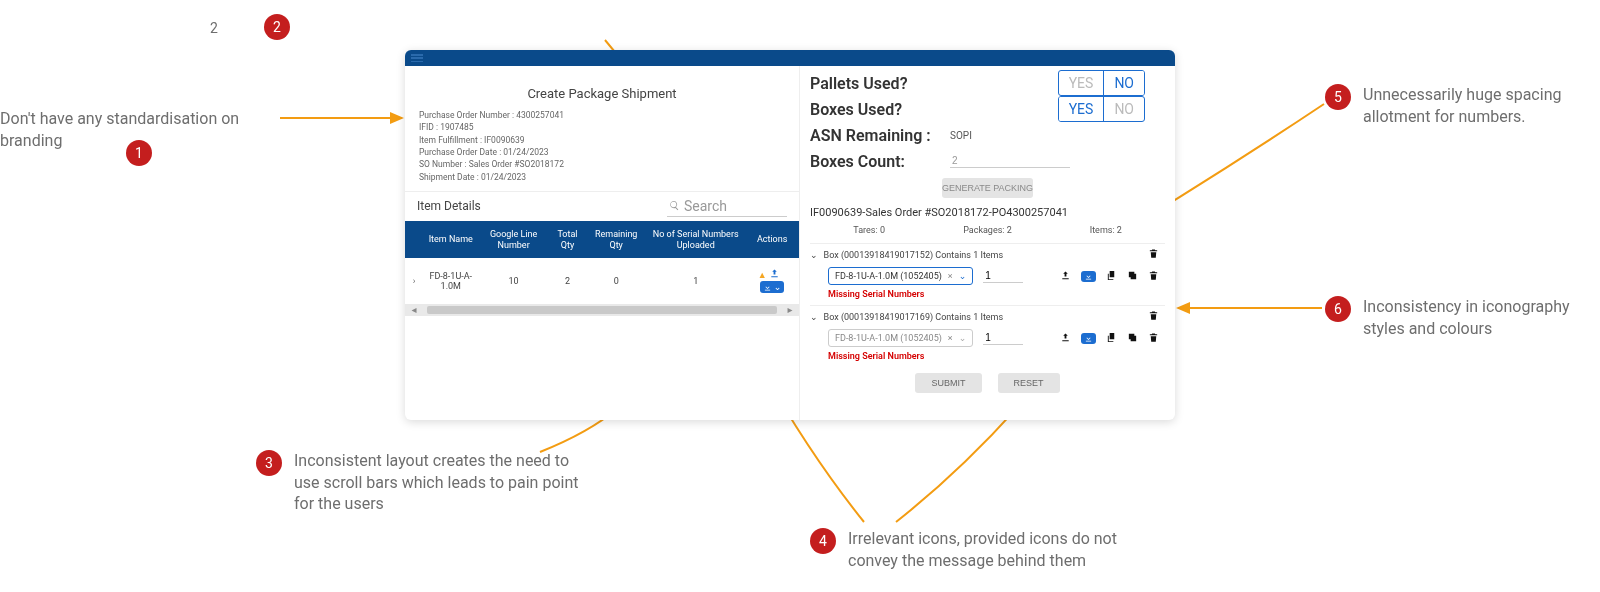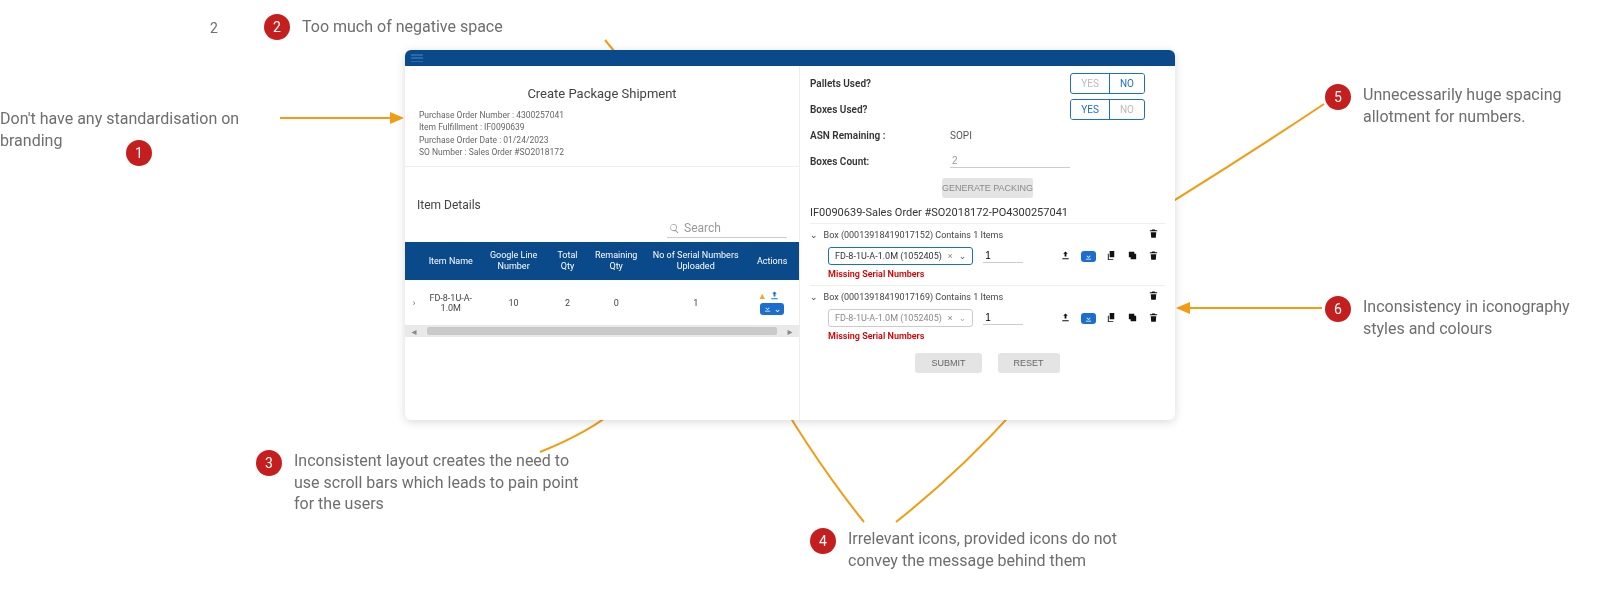--- a/index.html
+++ b/index.html
@@ -64,21 +64,21 @@
   .left-pane { width:395px; display:flex; flex-direction:column; border-right:1px solid #eee; }
   .right-pane { flex:1; display:flex; flex-direction:column; padding:4px 10px 0 10px; }
 
   .section-title { text-align:center; font-size:13px; color:#444; padding:20px 0 6px; }
   .meta { padding: 2px 14px 8px; font-size:8.5px; color:#666; line-height:1.45; }
   .meta-row span.lbl { }
   .meta-row span.val { }
 
   .item-details-hdr { display:flex; align-items:center; justify-content:space-between; padding:4px 12px; border-top:1px solid #eee; }
   .item-details-hdr .title { font-size:12px; color:#444; }
-  .search-wrap { display:flex; align-items:center; gap:4px; color:#999; font-size:12px; border-bottom:1px solid #ccc; padding:2px 2px; width:120px;margin-top:48px;}
+  .search-wrap { display:flex; align-items:center; gap:4px; color:#999; font-size:14px; border-bottom:1px solid #ccc; padding:2px 2px; width:120px;}
   .search-wrap svg { width:10px; height:10px; fill:#999;}
 
   table.items { width:100%; border-collapse:collapse; font-size:9px;}
   table.items thead th { background:#0a4a8a; color:#fff; font-weight:400; padding:8px 4px; text-align:center; line-height:1.2; }
   table.items thead th:first-child { width:18px; }
   table.items tbody td { padding:10px 4px; text-align:center; color:#444; }
   .chev { color:#666; }
   .icon-sm { display:inline-block; vertical-align:middle; }
   .blue-icon { color:#1c6dd0; }
   .black-icon { color:#111; }
@@ -88,24 +88,24 @@
   .pager { margin-top:auto; padding:6px 10px 2px; display:flex; align-items:center; justify-content:flex-end; gap:10px; font-size:9px; color:#666; }
   .pager .sel { display:inline-flex; align-items:center; gap:3px; }
   .pager .navbtn { color:#aaa; }
   .hscroll { height:12px; background:#e9e9e9; position:relative; }
   .hscroll .thumb { position:absolute; left:22px; right:22px; top:2px; bottom:2px; background:#c9c9c9; border-radius:2px;}
   .hscroll .arrow { position:absolute; top:0; bottom:0; width:18px; display:flex; align-items:center; justify-content:center; color:#888;}
   .hscroll .arrow.l { left:0; } .hscroll .arrow.r { right:0; }
 
   
   .form-row { display:flex; align-items:center; height:26px; }
-  .form-row .lbl { width:140px; font-weight:600; color:#333; font-size:10px;}
+  .form-row .lbl { width:140px; font-weight:600; color:#333; font-size:16px;}
   .form-row .val { color:#555; font-size:10px; }
   .yn { display:inline-flex; border:1px solid #1c6dd0; border-radius:3px; overflow:hidden; margin-left:auto; margin-right:20px;}
-  .yn span { padding:4px 10px; font-size:10px; }
+  .yn span { padding:4px 10px; font-size:14px; }
   .yn .sel { background:#fff; color:#1c6dd0; border-left:1px solid #1c6dd0; }
   .yn .unsel { color:#bbb; }
   .count-input { border:none; border-bottom:1px solid #ccc; width:120px; color:#999; padding:1px 2px; font-size:10px;}
   .gen-btn { margin:4px 0 6px 0; align-self:center; background:#e4e4e4; color:#8a8a8a; border:none; padding:5px 0; font-size:9px; border-radius:3px;}
   .bundle-title { font-size:11px; color:#333; padding:2px 0 4px; }
   .summary-row { display:flex; font-size:9px; color:#555; padding:2px 0 8px; }
   .summary-row div { flex:1; text-align:center; }
 
   .box { border-top:1px solid #eee; padding:4px 0 6px; }
   .box-hdr { display:flex; align-items:center; gap:6px; font-size:9px; color:#444; }
@@ -131,21 +131,20 @@
 
 <div class="annotation" style="left:0px; top:108px;">
   <div class="text">Don't have any standardisation on branding</div>
 </div>
 <div class="annotation" style="left:126px; top:140px;">
   <div class="badge">1</div>
 </div>
 
 <div class="annotation" style="left:264px; top:14px; align-items:center;">
   <div class="badge">2</div>
-  <div class="text">Too much of negative space</div>
 </div>
 
 <div class="annotation" style="left:256px; top:450px;">
   <div class="badge">3</div>
   <div class="text" style="max-width:290px;">Inconsistent layout creates the need to use scroll bars which leads to pain point for the users</div>
 </div>
 
 <div class="annotation" style="left:810px; top:528px;">
   <div class="badge">4</div>
   <div class="text" style="max-width:280px;">Irrelevant icons, provided icons do not convey the message behind them</div>
@@ -190,23 +189,25 @@
         <span></span>
         <span></span>
       </div>
   </div>
   <div class="app-body">
 
     <div class="left-pane">
       <div class="section-title">Create Package Shipment</div>
       <div class="meta">
         <div class="meta-row"><span class="lbl">Purchase Order Number :</span> <span class="val">4300257041</span></div>
+        <div class="meta-row"><span class="lbl">IFID :</span> <span class="val">1907485</span></div>
         <div class="meta-row"><span class="lbl">Item Fulfillment :</span> <span class="val">IF0090639</span></div>
         <div class="meta-row"><span class="lbl">Purchase Order Date :</span> <span class="val">01/24/2023</span></div>
         <div class="meta-row"><span class="lbl">SO Number :</span> <span class="val">Sales Order #SO2018172</span></div>
+        <div class="meta-row"><span class="lbl">Shipment Date :</span> <span class="val">01/24/2023</span></div>
       </div>
 
       <div class="item-details-hdr">
         <div class="title">Item Details</div>
         <div class="search-wrap">
           <svg class="ico" viewBox="0 0 24 24">
               <path d="M10 2a8 8 0 015.3 13.9l5 5-1.4 1.4-5-5A8 8 0 1110 2zm0 2a6 6 0 100 12 6 6 0 000-12z"></path>
             </svg>
           <span>Search</span>
         </div>
@@ -277,20 +278,25 @@
         <div class="lbl">ASN Remaining :</div>
         <div class="val">SOPI</div>
       </div>
       <div class="form-row">
         <div class="lbl">Boxes Count:</div>
         <input class="count-input" value="2" style="">
       </div>
       <button class="gen-btn">GENERATE PACKING</button>
 
       <div class="bundle-title">IF0090639-Sales Order #SO2018172-PO4300257041</div>
+      <div class="summary-row">
+        <div>Tares: 0</div>
+        <div>Packages: 2</div>
+        <div>Items: 2</div>
+      </div>
 
       <div class="box">
         <div class="box-hdr">
           <span>⌄</span>
           <span>Box (00013918419017152) Contains 1 Items</span>
           <span class="trash black-icon">
             <svg class="ico" viewBox="0 0 24 24" fill="currentColor">
                 <path d="M9 3h6l1 2h4v2H4V5h4l1-2zM6 9h12l-1 12H7L6 9z"></path>
               </svg>
           </span>

